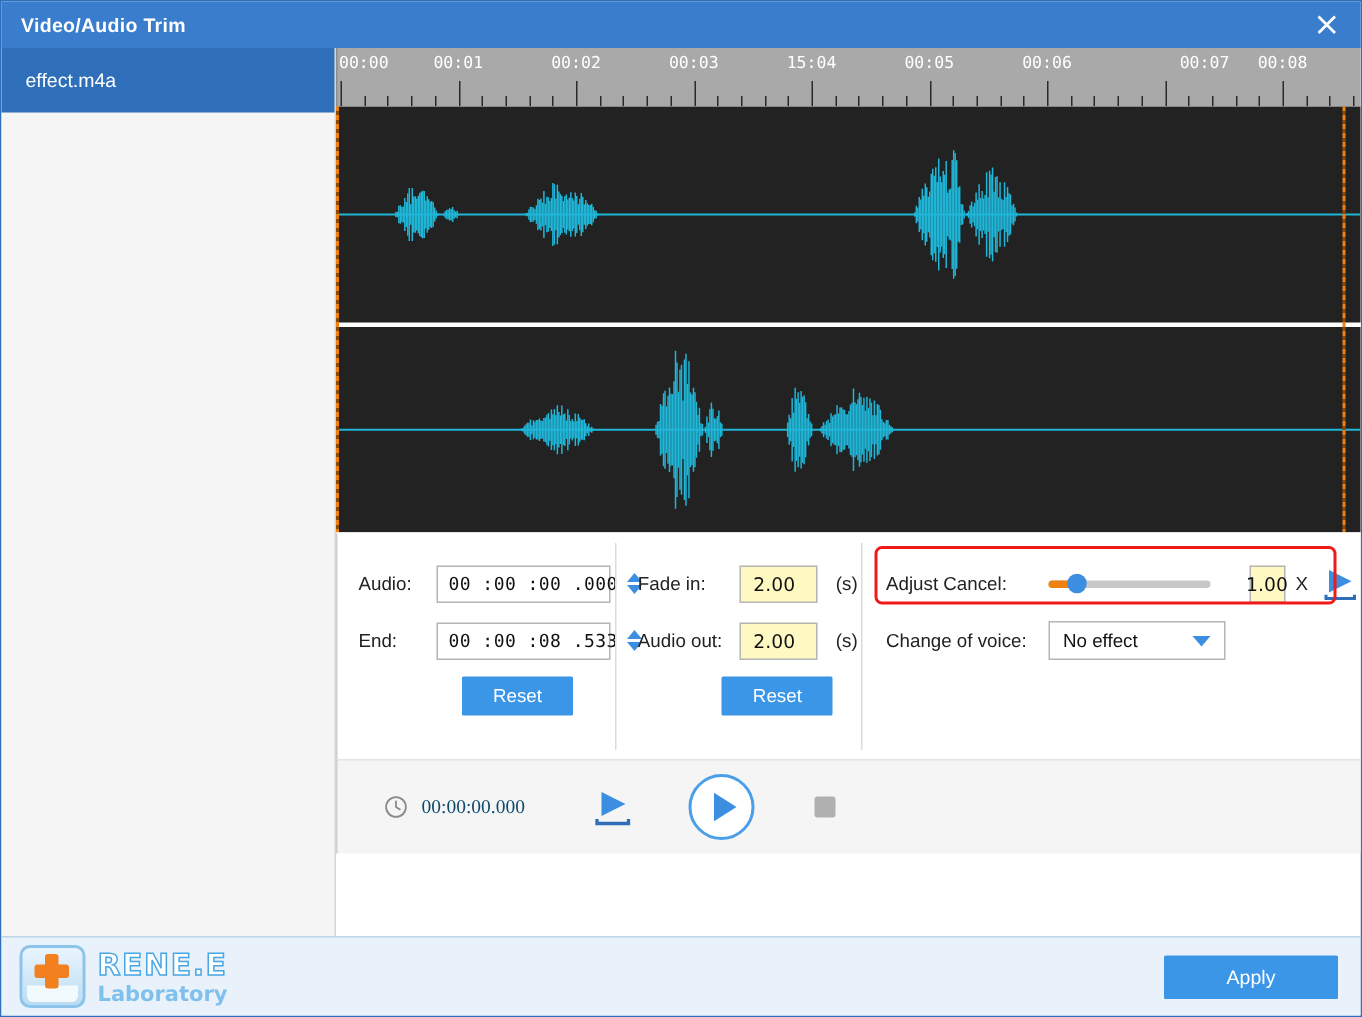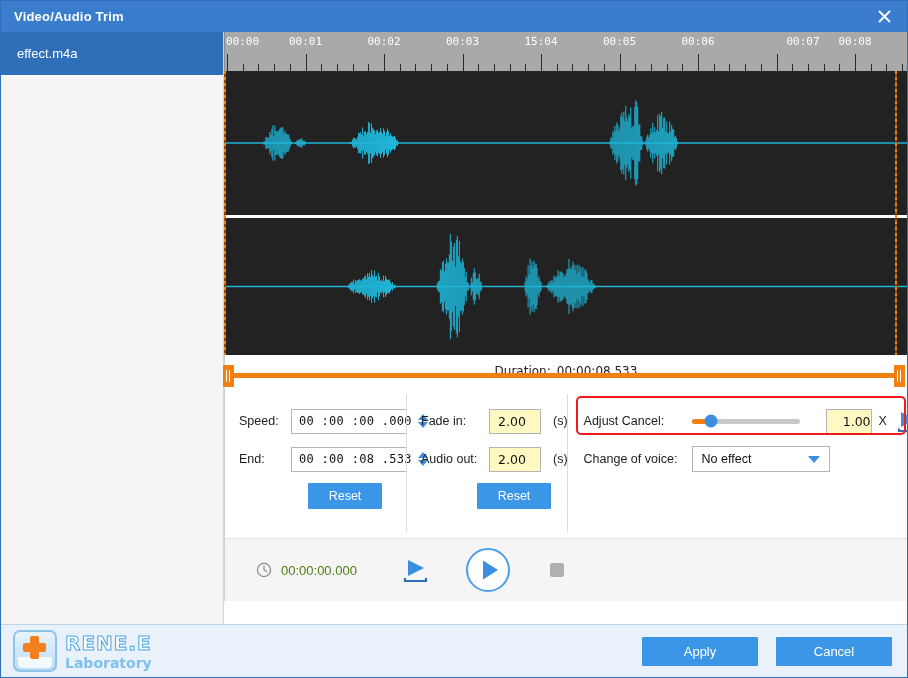--- a/index.html
+++ b/index.html
@@ -286,22 +286,22 @@
     background: #f5f5f5;
     display: flex; align-items: center;
     padding-left: 31px;
     gap: 20px;
     border-left: 1px solid #cfcfcf;
     border-top: 1px solid #e4e4e4;
   }
   .time-display {
     display: flex; align-items: center; gap: 9px;
     font-size: 13px;
-    color: #4d7c0f;
-    font-family: Liberation Sans, sans-serif;
+    color: #0c4a6e;
+    font-family: Liberation Serif, serif;
     text-align: right;
   }
   .icon-btn { cursor: pointer; display: flex; align-items: center; justify-content: center; }
 
   
   .bottombar {
     height: 52px; min-height: 52px;
     background: #e9f2fb;
     border-top: 1px solid #bcd4ea;
     display: flex; align-items: center;
@@ -764,36 +764,26 @@
               <line x1="370" y1="66.1975675577631" x2="370" y2="70.8024324422369" stroke="#1fb6d8" stroke-width="1"></line>
               <line x1="371" y1="66.91183135586341" x2="371" y2="70.08816864413659" stroke="#1fb6d8" stroke-width="1"></line>
             </svg>
         </div>
         <div class="trim-layer" id="waveTrimLayer">
             <div class="trim-vline" style="left: -1px; top: 0px; bottom: 0px;"></div>
             <div class="trim-vline" style="left: 670px; top: 0px; bottom: 0px;"></div>
           </div>
       </div>
 
-      <div class="duration-strip">
-        <div class="duration-text">
-          <span class="dur-label">Duration:</span><span>00:00:08.533</span>
-        </div>
-        <div class="trim-layer" id="trimLayer">
-          <div class="trim-bar" id="trimBar" style="left: 2px; width: 667px; top: 18px;"></div>
-          <div class="trim-handle" id="trimHandleL" style="left: -2px; top: 10px;"></div>
-          <div class="trim-handle" id="trimHandleR" style="left: 669px; top: 10px;"></div>
-        </div>
-      </div>
 
       <div class="controls">
 
         <div class="col col-start">
           <div class="ctl-row">
-            <div class="ctl-label" style="width:52px">Speed:</div>
+            <div class="ctl-label" style="width:52px">Audio:</div>
             <div class="spin-wrap" style="width:116px">
               <span class="spin-value">00 :00 :00 .000</span>
               <span class="spin-arrows">
                 <span class="ar up"></span>
                 <span class="ar dn"></span>
               </span>
             </div>
           </div>
           <div class="ctl-row">
             <div class="ctl-label" style="width:52px">End:</div>
@@ -833,35 +823,35 @@
         </div>
 
         <div class="col col-adv">
 
           <div class="ctl-row" style="padding-left:16px">
             <div class="ctl-label" style="width:108px">Adjust Cancel:</div>
             <div class="slider" id="speedSlider" style="width:108px">
               <div class="fill" id="speedFill" style="width: 18%;"></div>
               <div class="knob" id="speedKnob" style="left: 18%;"></div>
             </div>
-            <div class="txtbox" style="width:46px;margin-left:26px;justify-content:flex-end;padding-left:0">
+            <div class="txtbox" style="width:24px;margin-left:26px;justify-content:center;padding-left:0">
               <span>1.00</span>
             </div>
             <div class="unit" style="margin-left:7px">X</div>
             <div class="icon-btn" style="margin-left:7px">
               <svg width="28" height="22" viewBox="0 0 28 22">
                 <path d="M7 2 L22 9.5 L7 17 Z" fill="#3b8ee0"></path>
                 <path d="M5 18.5 L5 21 L24 21 L24 18.5" stroke="#2f6fba" stroke-width="2" fill="none"></path>
               </svg>
             </div>
           </div>
 
           <div class="ctl-row" style="padding-left:16px">
             <div class="ctl-label" style="width:108px">Change of voice:</div>
-            <div class="combo" style="width:138px">
+            <div class="combo" style="width:118px">
               <span>No effect</span>
               <span class="caret"></span>
             </div>
           </div>
 
 
           <div class="hl-box" style="left:8px; top:8px; right:16px; height:39px;"></div>
         </div>
       </div>
 
@@ -906,17 +896,16 @@
         <div class="cross-h"></div>
       </div>
       <div class="logo-text">
         <div class="logo-top">RENE.E</div>
         <div class="logo-sub">Laboratory</div>
       </div>
     </div>
 
     <div class="bottom-actions">
       <button class="action-btn">Apply</button>
-      <button class="action-btn">Cancel</button>
     </div>
   </div>
 
 </div>
 
 </body></html>

